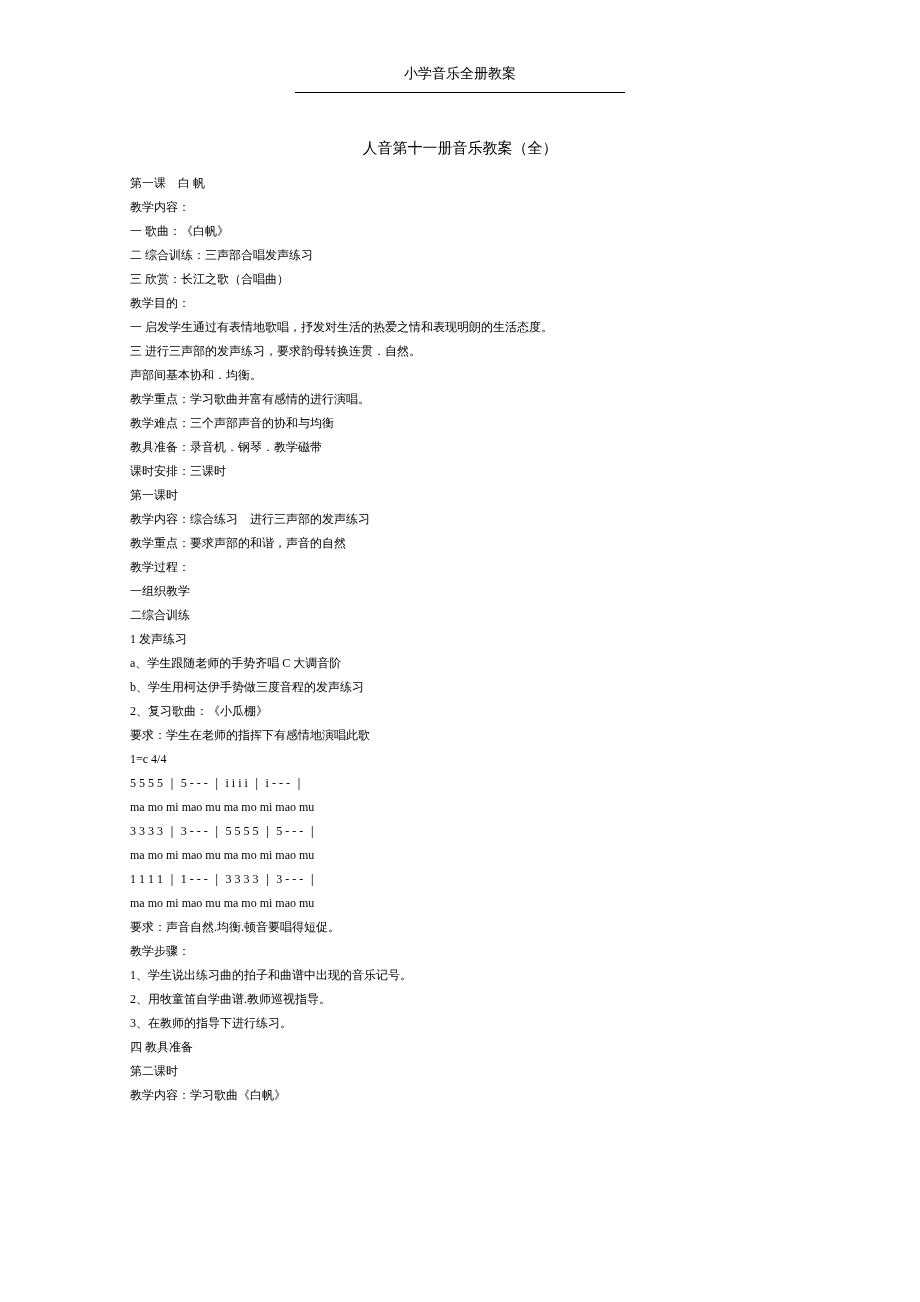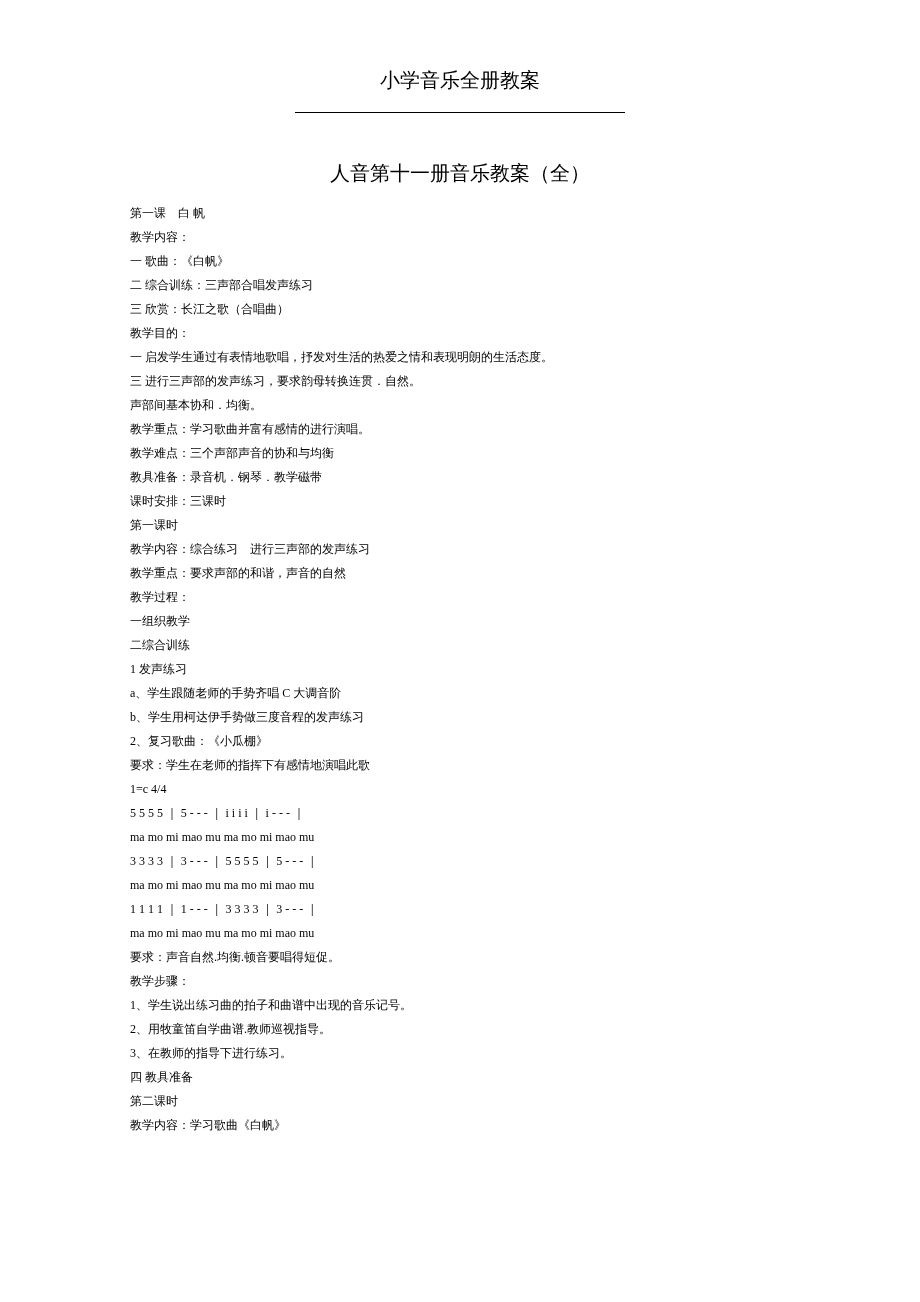--- a/index.html
+++ b/index.html
@@ -12,31 +12,31 @@
       font-family: "SimSun", "宋体", serif;
       width: 920px;
       margin: 0 auto;
       padding: 60px 130px 50px 130px;
       color: #000000;
       font-size: 14px;
       line-height: 2.0;
     }
     .header {
       text-align: center;
-      font-size: 20px;
-      padding-bottom: 12px;
+      font-size: 14px;
+      padding-bottom: 4px;
       border-bottom: 1px solid #000;
       margin-bottom: 40px;
       width: 50%;
       margin-left: auto;
       margin-right: auto;
     }
     .title {
       text-align: center;
-      font-size: 20px;
+      font-size: 15px;
       margin-bottom: 8px;
     }
     .line {
       display: block;
       font-size: 12px;
     }
   </style>
 </head>
 <body>
 

